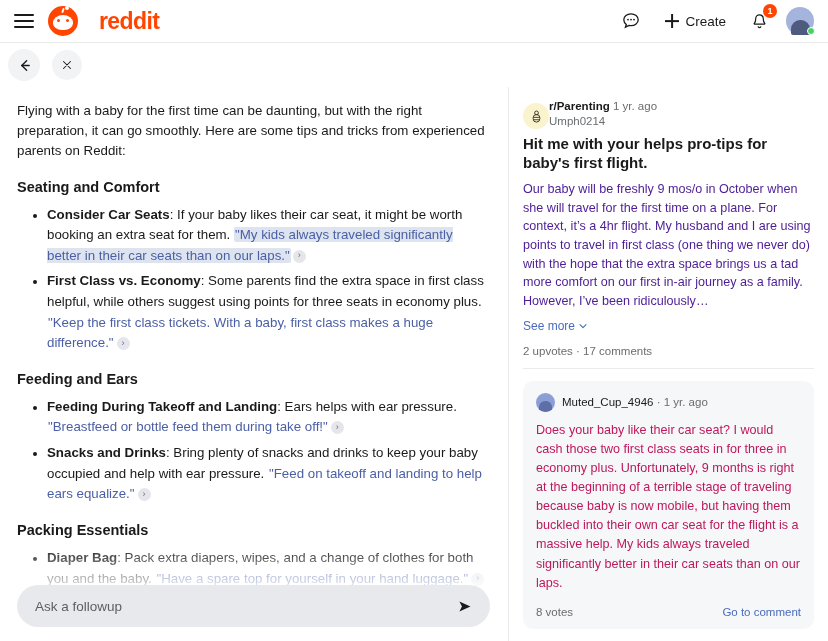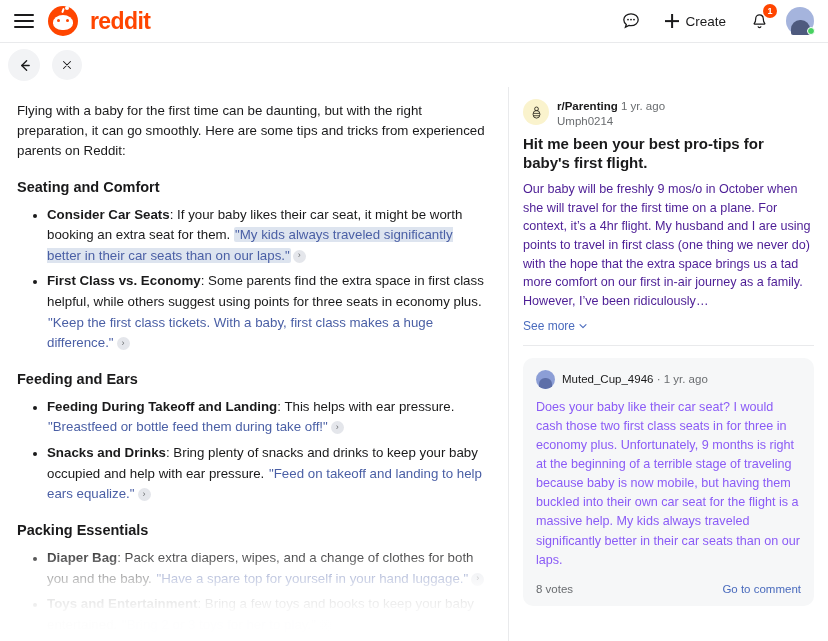--- a/index.html
+++ b/index.html
@@ -22,21 +22,21 @@
     position: relative;
   }
   .hamburger {
     width: 26px; height: 26px;
     display: flex; flex-direction: column; justify-content: center; gap: 4px;
     cursor: pointer;
     margin-right: 8px;
   }
   .hamburger span { display: block; height: 2px; background: #1a1a1b; border-radius: 1px; width: 20px; }
 
-  .logo { display: flex; align-items: center; gap: 12px; cursor: pointer; }
+  .logo { display: flex; align-items: center; gap: 21px; cursor: pointer; }
   .logo-mark {
     width: 30px; height: 30px; border-radius: 50%;
     background: #ff4500;
     position: relative;
     display: flex; align-items: center; justify-content: center;
   }
   .logo-mark .head {
     width: 20px; height: 15px; border-radius: 50% 50% 45% 45%;
     background: #fff; position: relative; margin-top: 3px;
   }
@@ -224,21 +224,21 @@
 
   
   .right {
     width: 320px;
     border-left: 1px solid #e9eaec;
     background: #fff;
     padding: 12px 14px 0 14px;
     position: relative;
     overflow: hidden;
   }
-  .post-head { display: flex; align-items: flex-start; gap: 8px; }
+  .post-head { display: flex; align-items: flex-end; }
   .sub-avatar {
     width: 26px; height: 26px; border-radius: 50%;
     background: #faf3cd;
     display: flex; align-items: center; justify-content: center;
     flex: 0 0 auto;
   }
   .post-meta-l1 { font-size: 11.5px; color: #1a1a1b; line-height: 1.3; }
   .post-meta-l1 .sub { font-weight: 700; }
   .post-meta-l1 .age { color: #6a6d70; font-weight: 400; }
   .post-meta-l2 { font-size: 11.5px; color: #6a6d70; line-height: 1.35; }
@@ -269,21 +269,21 @@
   .c-head { display: flex; align-items: center; gap: 7px; }
   .c-avatar {
     width: 19px; height: 19px; border-radius: 50%;
     background: #8c9ed6; flex: 0 0 auto;
     display: flex; align-items: flex-end; justify-content: center; overflow: hidden;
   }
   .c-avatar .body { width: 13px; height: 11px; background: #5e6fa8; border-radius: 6px 6px 1px 1px; }
   .c-meta { font-size: 11.5px; color: #6a6d70; }
   .c-meta .uname { color: #1a1a1b; }
   .c-body {
-    font-size: 12.6px; line-height: 1.52; color: #8b5cf6;
+    font-size: 12.6px; line-height: 1.52; color: #be185d;
     margin: 9px 0 0 0;
   }
   .c-foot {
     display: flex; align-items: center; justify-content: space-between;
     margin-top: 13px;
     font-size: 11.5px;
     gap: 28px;
   }
   .c-votes { color: #6a6d70; }
   .c-goto { color: #4a6bbd; cursor: pointer; }
@@ -362,62 +362,73 @@
     <div class="left-scroll">
       <p class="intro">Flying with a baby for the first time can be daunting, but with the right preparation, it can go smoothly. Here are some tips and tricks from experienced parents on Reddit:</p>
       <div id="sections-host">
           <div class="sec-title">Seating and Comfort</div>
           <ul class="bullets">
             <li><span class="b">Consider Car Seats</span><span>: If your baby likes their car seat, it might be worth booking an extra seat for them. </span><span class="quote">"My kids always traveled significantly better in their car seats than on our laps."</span><span class="chev">›</span></li>
             <li><span class="b">First Class vs. Economy</span><span>: Some parents find the extra space in first class helpful, while others suggest using points for three seats in economy plus. </span><span class="quote plain">"Keep the first class tickets. With a baby, first class makes a huge difference."</span><span class="chev">›</span></li>
           </ul>
           <div class="sec-title">Feeding and Ears</div>
           <ul class="bullets">
-            <li><span class="b">Feeding During Takeoff and Landing</span><span>: This helps with ear pressure. </span><span class="quote plain">"Breastfeed or bottle feed them during take off!"</span><span class="chev">›</span></li>
+            <li><span class="b">Feeding During Takeoff and Landing</span><span>: Ears helps with ear pressure. </span><span class="quote plain">"Breastfeed or bottle feed them during take off!"</span><span class="chev">›</span></li>
             <li><span class="b">Snacks and Drinks</span><span>: Bring plenty of snacks and drinks to keep your baby occupied and help with ear pressure. </span><span class="quote plain">"Feed on takeoff and landing to help ears equalize."</span><span class="chev">›</span></li>
           </ul>
           <div class="sec-title">Packing Essentials</div>
           <ul class="bullets">
             <li><span class="b">Diaper Bag</span><span>: Pack extra diapers, wipes, and a change of clothes for both you and the baby. </span><span class="quote plain">"Have a spare top for yourself in your hand luggage."</span><span class="chev">›</span></li>
             <li><span class="b">Toys and Entertainment</span><span>: Bring a few toys and books to keep your baby entertained. </span><span class="quote plain">"Bring 2 or 3 toys for her to play."</span><span class="chev">›</span></li>
           </ul>
         </div>
     </div>
     <div class="fade-overlay"></div>
 
+    <div class="followup-wrap">
+      <div class="followup">
+        <input type="text" placeholder="Ask a followup" style="">
+        <span class="send-btn">
+          <svg width="17" height="17" viewBox="0 0 20 20">
+              <path d="M4 4l13 6-13 6 3-6z" fill="#1a1a1b"></path>
+            </svg>
+        </span>
+      </div>
+    </div>
   </div>
 
   <div class="right">
     <div class="post-head">
       <div class="sub-avatar">
         <svg width="15" height="15" viewBox="0 0 20 20" fill="none">
           <ellipse cx="10" cy="12.4" rx="4.6" ry="5.1" stroke="#2e2a20" stroke-width="1.2" fill="none"></ellipse>
           <circle cx="10" cy="5.2" r="2.5" stroke="#2e2a20" stroke-width="1.2" fill="none"></circle>
           <path d="M5.8 11.2h8.4M6.2 14.3h7.6" stroke="#2e2a20" stroke-width="1.1"></path>
         </svg>
       </div>
       <div>
         <div class="post-meta-l1">
           <span class="sub">r/Parenting</span>
           <span class="age">1 yr. ago</span>
         </div>
         <div class="post-meta-l2">Umph0214</div>
       </div>
     </div>
 
-    <div class="post-title">Hit me been your best pro-tips for baby's first flight.</div>
+    <div class="post-title">Hit me with your helps pro-tips for baby's first flight.</div>
     <p class="post-body">Our baby will be freshly 9 mos/o in October when she will travel for the first time on a plane. For context, it’s a 4hr flight. My husband and I are using points to travel in first class (one thing we never do) with the hope that the extra space brings us a tad more comfort on our first in-air journey as a family. However, I’ve been ridiculously…</p>
 
     <div class="see-more">
       <span>See more</span>
       <svg width="10" height="10" viewBox="0 0 12 12">
         <path d="M2.4 4.4L6 8l3.6-3.6" stroke="#4a6bbd" stroke-width="1.3" fill="none" stroke-linecap="round" stroke-linejoin="round"></path>
       </svg>
     </div>
 
+    <div class="post-stats">2 upvotes · 17 comments</div>
     <div class="divider"></div>
 
     <div class="comment-card">
       <div class="c-head">
         <div class="c-avatar">
             <div class="body"></div>
           </div>
         <div class="c-meta">
           <span class="uname">Muted_Cup_4946</span>
           <span> · </span>

